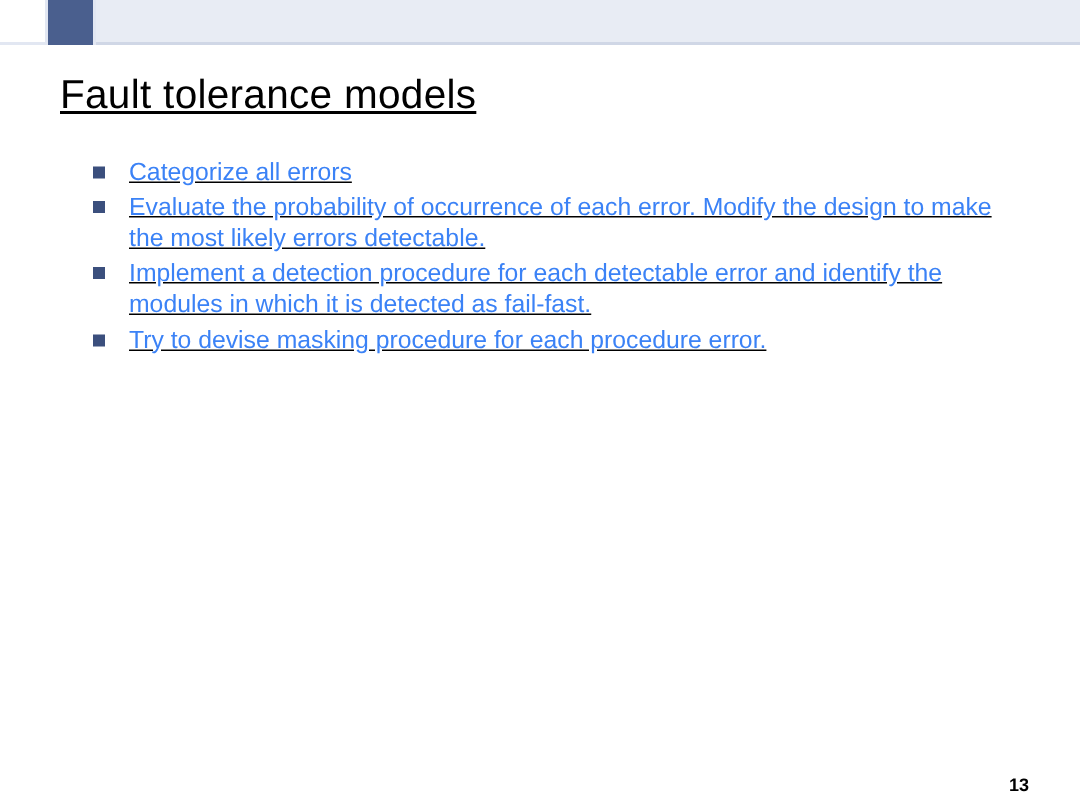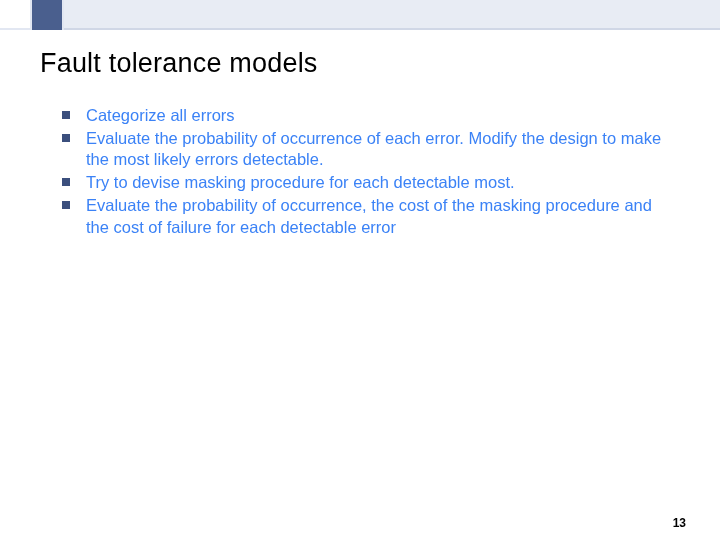--- a/index.html
+++ b/index.html
@@ -30,20 +30,21 @@
     border-right: 2px solid #e2e7f2;
   }
   .topband .rest {
     flex: 1;
     height: 30px;
     background: #e8ecf4;
     border-bottom: 2px solid #d0d7e6;
   }
   .content {
     padding: 18px 52px 0 40px;
+    text-decoration: underline;
   }
   .title {
     font-size: 27px;
     font-weight: normal;
     color: #000000;
     margin-bottom: 26px;
     letter-spacing: 0.2px;
   }
   .bullets {
     list-style: none;
@@ -82,18 +83,18 @@
   <div class="white-sq"></div>
   <div class="blue-sq"></div>
   <div class="rest"></div>
 </div>
 
 <div class="content">
   <h1 class="title">Fault tolerance models</h1>
   <ul class="bullets">
     <li>Categorize all errors</li>
     <li>Evaluate the probability of occurrence of each error. Modify the design to make the most likely errors detectable.</li>
-    <li>Try to devise masking procedure for each detectable most.</li>
-    <li>Evaluate the probability of occurrence, the cost of the masking procedure and the cost of failure for each detectable error</li>
+    <li>Implement a detection procedure for each detectable error and identify the modules in which it is detected as fail-fast.</li>
+    <li>Try to devise masking procedure for each procedure error.</li>
   </ul>
 </div>
 
 <div class="pagenum">13</div>
 
 </body></html>

